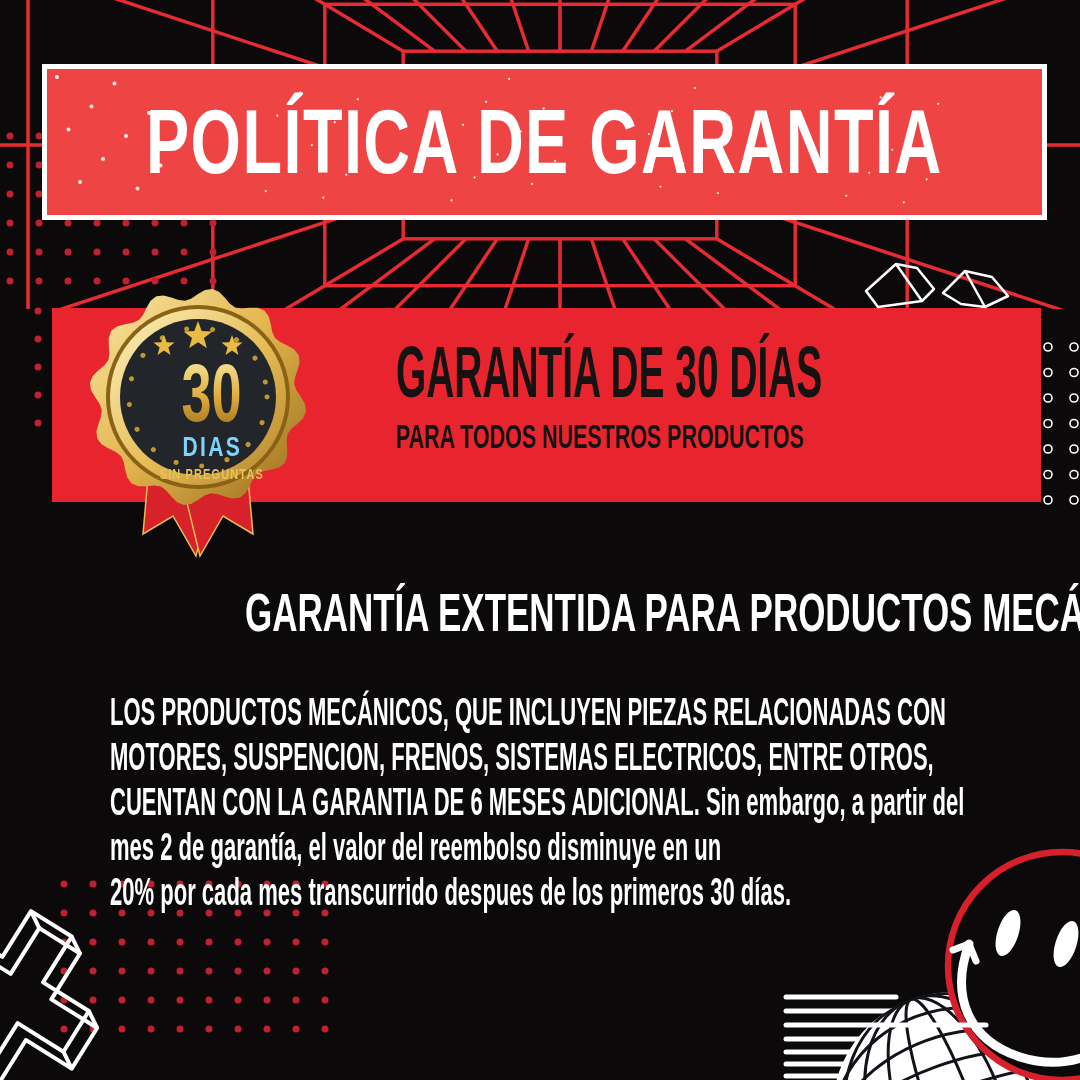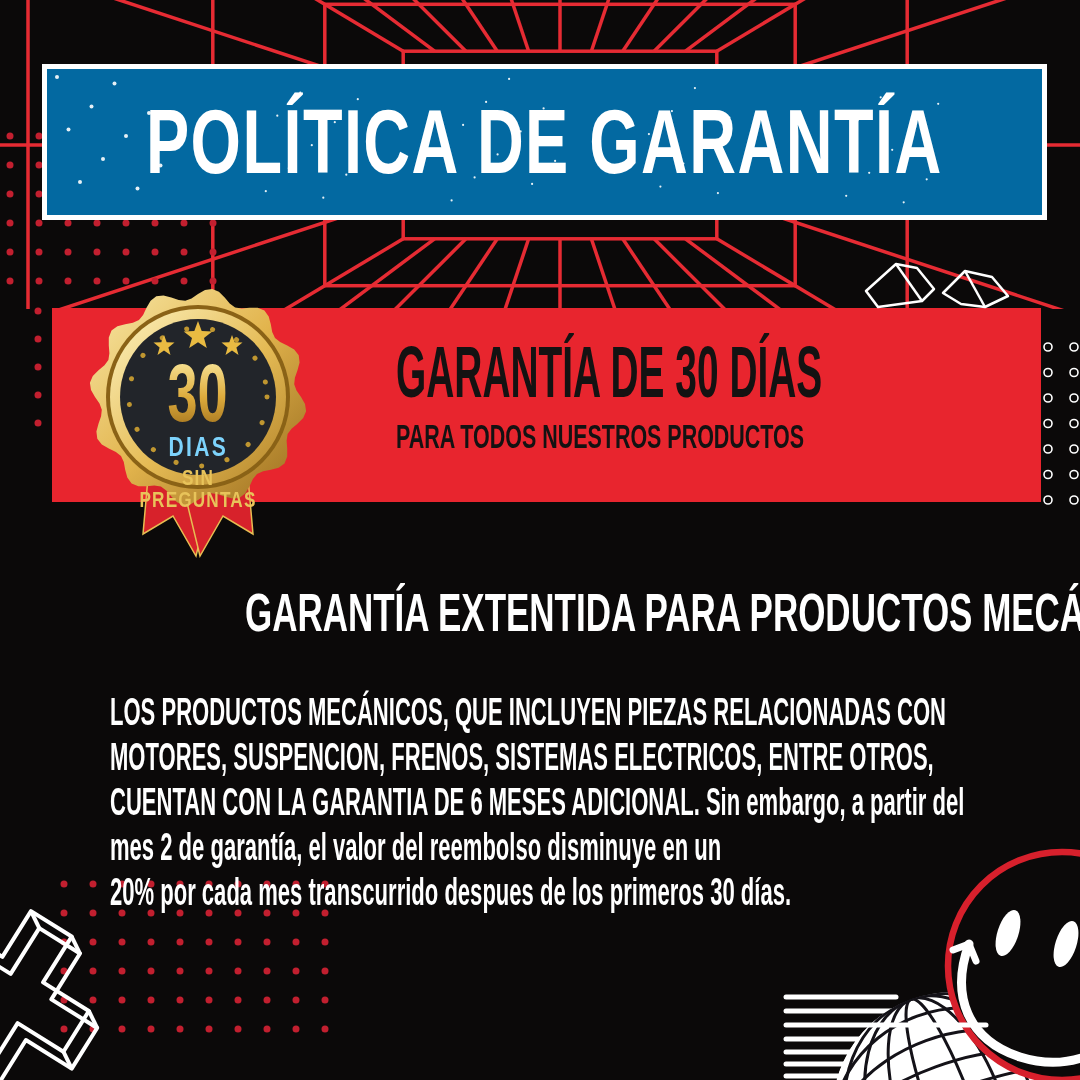--- a/index.html
+++ b/index.html
@@ -5,33 +5,33 @@
   html,body{margin:0;padding:0;background:#000;}
   #stage{position:relative;width:1080px;height:1080px;background:#0b0909;overflow:hidden;
          font-family:"Liberation Sans",sans-serif;color:#fff;}
   #stage svg{position:absolute;display:block;}
   
   #persp{left:0;top:0;}
   .banner{position:absolute;left:52px;top:308px;width:989px;height:194px;background:#e8252e;}
   #deco-dots{left:0;top:0;pointer-events:none;}
   #cubes{left:855px;top:250px;}
   .title-box{position:absolute;left:42px;top:64px;width:1005px;height:156px;box-sizing:border-box;
-             border:5px solid #fff;background:#0369a1;display:flex;align-items:center;justify-content:center;}
+             border:5px solid #fff;background:#ef4444;display:flex;align-items:center;justify-content:center;}
   .title-box svg{left:0;top:0;}
   .page-title{position:relative;margin:0;font-size:90px;font-weight:800;letter-spacing:2px;white-space:nowrap;}
   .page-title span{display:inline-block;transform:scaleX(.72);transform-origin:center;}
   
   #badge-svg{left:60px;top:265px;}
-  .badge-labels{position:absolute;left:118px;top:352px;width:160px;text-align:center;line-height:1;text-decoration:underline;}
+  .badge-labels{position:absolute;left:132px;top:352px;width:160px;text-align:center;line-height:1;text-decoration:underline;}
   .b30{font-size:82px;font-weight:800;display:inline-block;transform:scaleX(.66);
        background:linear-gradient(180deg,#f9e69a 8%,#ddab3c 55%,#a3731e 95%);
        -webkit-background-clip:text;background-clip:text;color:transparent;}
   .bdias{margin-top:0;font-size:27px;font-weight:700;letter-spacing:3px;color:#7dd3fc;}
   .bdias span,.btag span{display:inline-block;transform:scaleX(.78);}
-  .btag{margin-top:6px;font-size:22px;font-weight:700;letter-spacing:1.5px;color:#e8c35a;}
+  .btag{margin-top:6px;font-size:14px;font-weight:700;letter-spacing:1.5px;color:#e8c35a;}
   
   .banner-text{position:absolute;left:396px;top:336px;color:#141212;white-space:nowrap;}
   .banner-heading{margin:0;font-size:72px;font-weight:800;line-height:1;}
   .banner-heading span{display:inline-block;transform:scaleX(.54);transform-origin:left center;}
   .banner-sub{margin:12px 0 0 0;font-size:33px;font-weight:800;line-height:1;}
   .banner-sub span{display:inline-block;transform:scaleX(.65);transform-origin:left center;}
   
   .ext-heading{position:absolute;left:0;top:582px;width:1080px;margin:0;text-align:center;
                font-size:53px;font-weight:800;white-space:nowrap;}
   .ext-heading span{display:inline-block;transform:scaleX(.66);transform-origin:center;}

